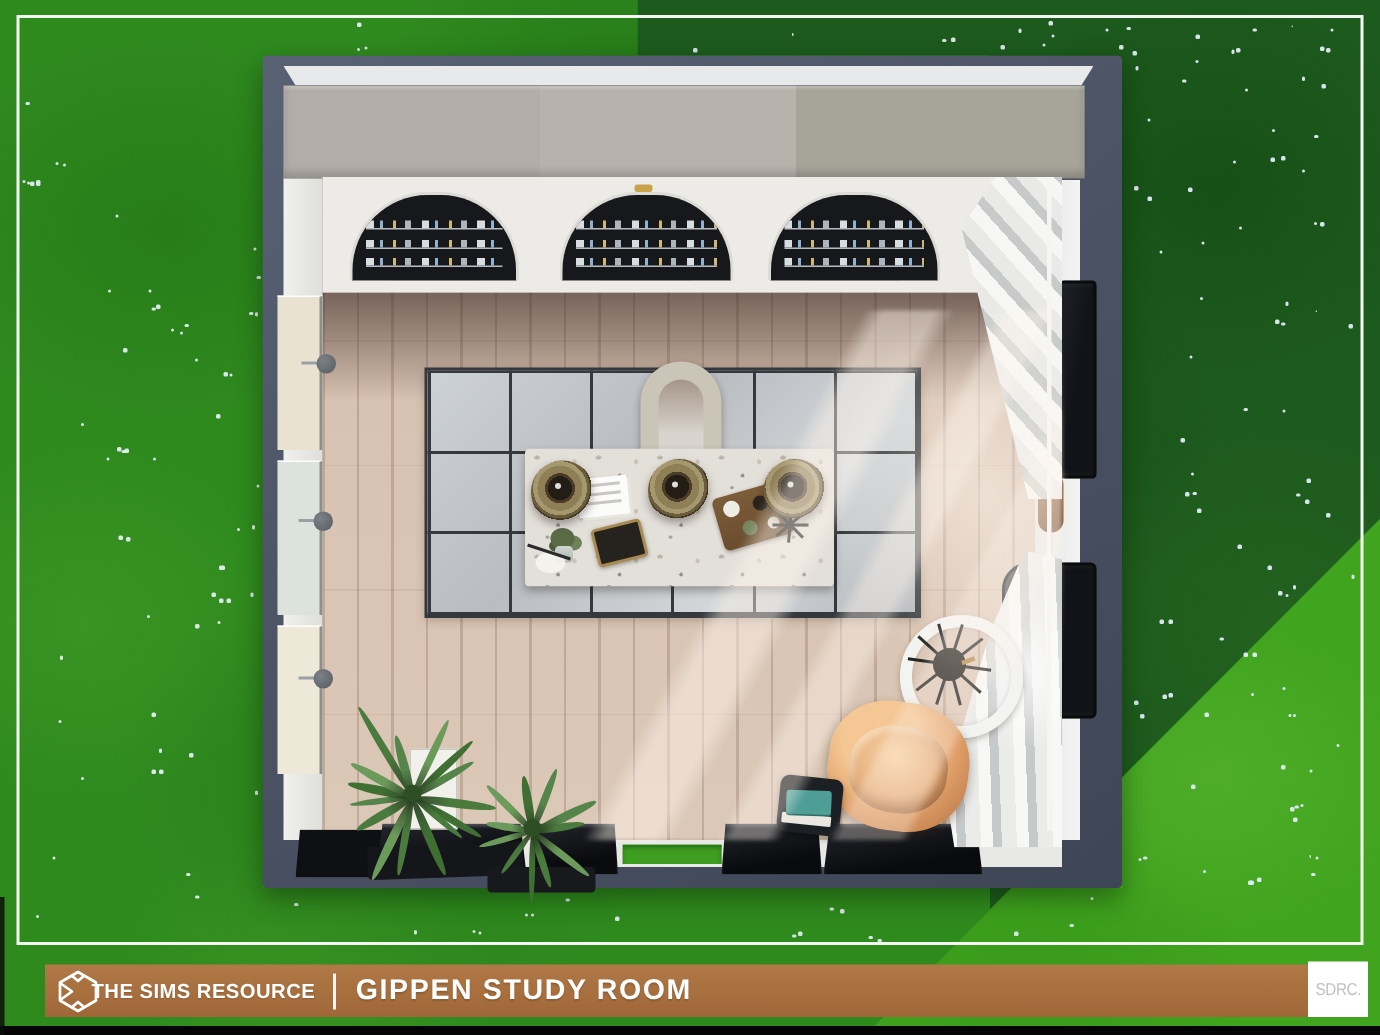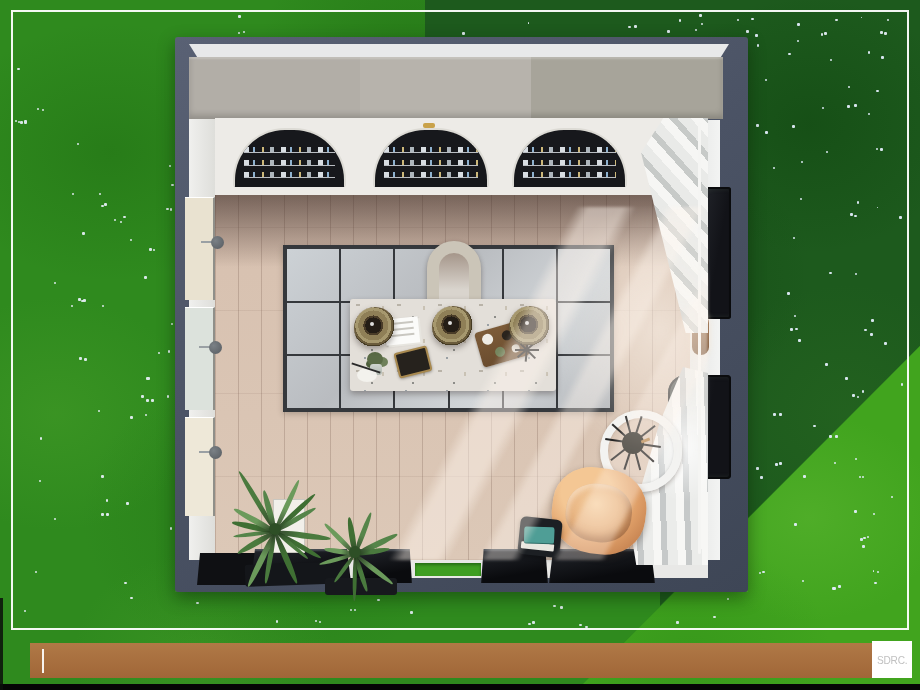--- a/index.html
+++ b/index.html
@@ -524,20 +524,30 @@
         <div class="leaf" style="left: 180px; top: 515px; width: 38px; background: linear-gradient(90deg, rgba(30, 50, 25, 0.9), rgb(63, 111, 51) 45%, rgb(63, 111, 51)); transform: rotate(261deg); height: 5.8px;"></div>
         <div class="leaf" style="left: 180px; top: 515px; width: 45px; background: linear-gradient(90deg, rgba(30, 50, 25, 0.9), rgb(85, 133, 74) 45%, rgb(85, 133, 74)); transform: rotate(291deg); height: 5.3px;"></div>
         <div class="leaf" style="left: 180px; top: 515px; width: 47px; background: linear-gradient(90deg, rgba(30, 50, 25, 0.9), rgb(85, 133, 74) 45%, rgb(85, 133, 74)); transform: rotate(334deg); height: 5.5px;"></div>
         <div style="position: absolute; left: 174px; top: 509px; width: 12px; height: 12px; border-radius: 50%; background: rgb(46, 79, 38);"></div>
       </div>
 
     <div class="abs sun"></div>
   </div>
 
   <div class="abs" id="banner">
+    <div class="brand-wrap">
+      <svg id="tsr-logo" width="30" height="30" viewBox="0 0 30 30" fill="none" stroke="#fff" stroke-width="1.8" stroke-linejoin="round" stroke-linecap="round">
+        <polygon points="15,2 27,9 27,21 15,28 3,21 3,9"></polygon>
+        <polyline points="4,10 11,15 4,20"></polyline>
+        <polyline points="11,4.5 15,8 19,4.5"></polyline>
+        <polyline points="11,25.5 15,22 19,25.5"></polyline>
+      </svg>
+      <span class="brand-text">THE SIMS RESOURCE</span>
+    </div>
     <div class="divider"></div>
+    <span class="title-text">GIPPEN STUDY ROOM</span>
   </div>
   <div class="abs" id="sdrc-box">
     <span>SDRC.</span>
   </div>
   <div class="abs black-strip"></div>
   <div class="abs left-sliver"></div>
 </div>
 
 </body></html>

